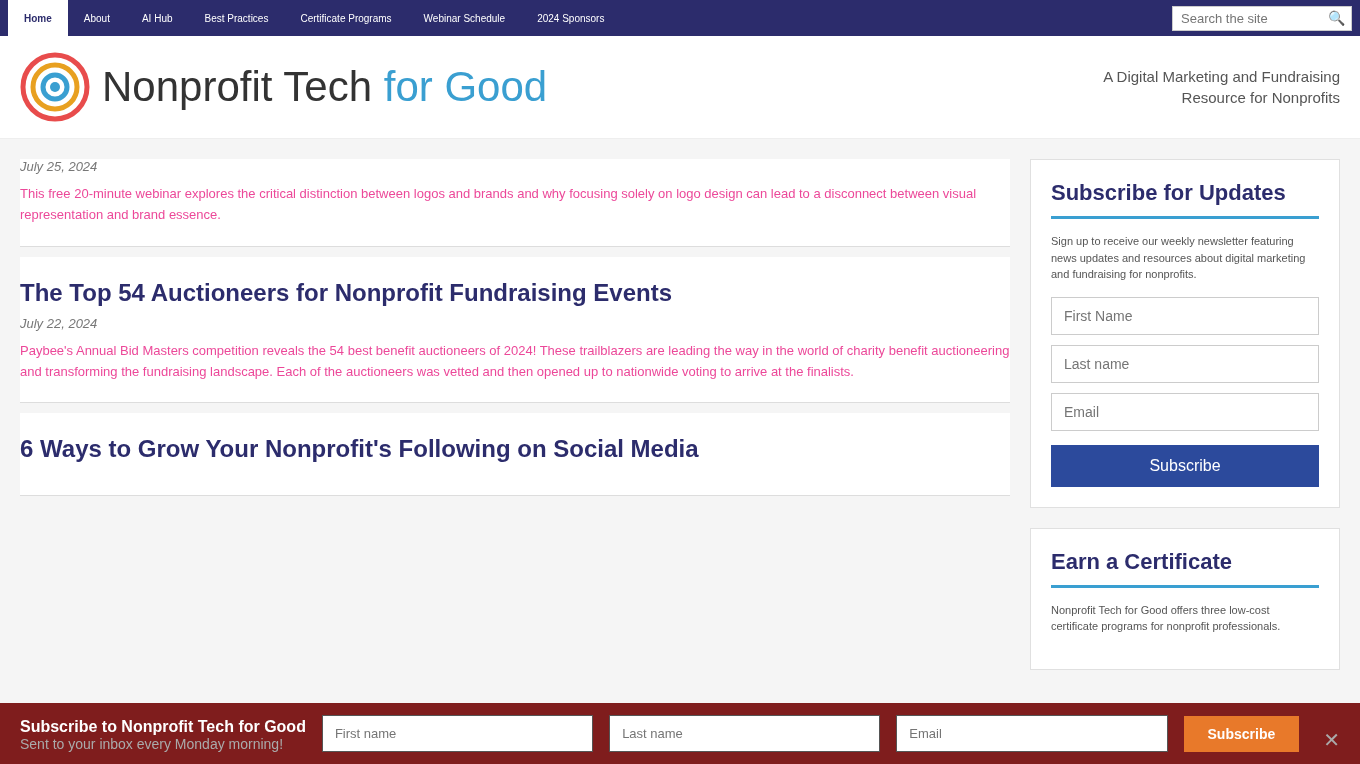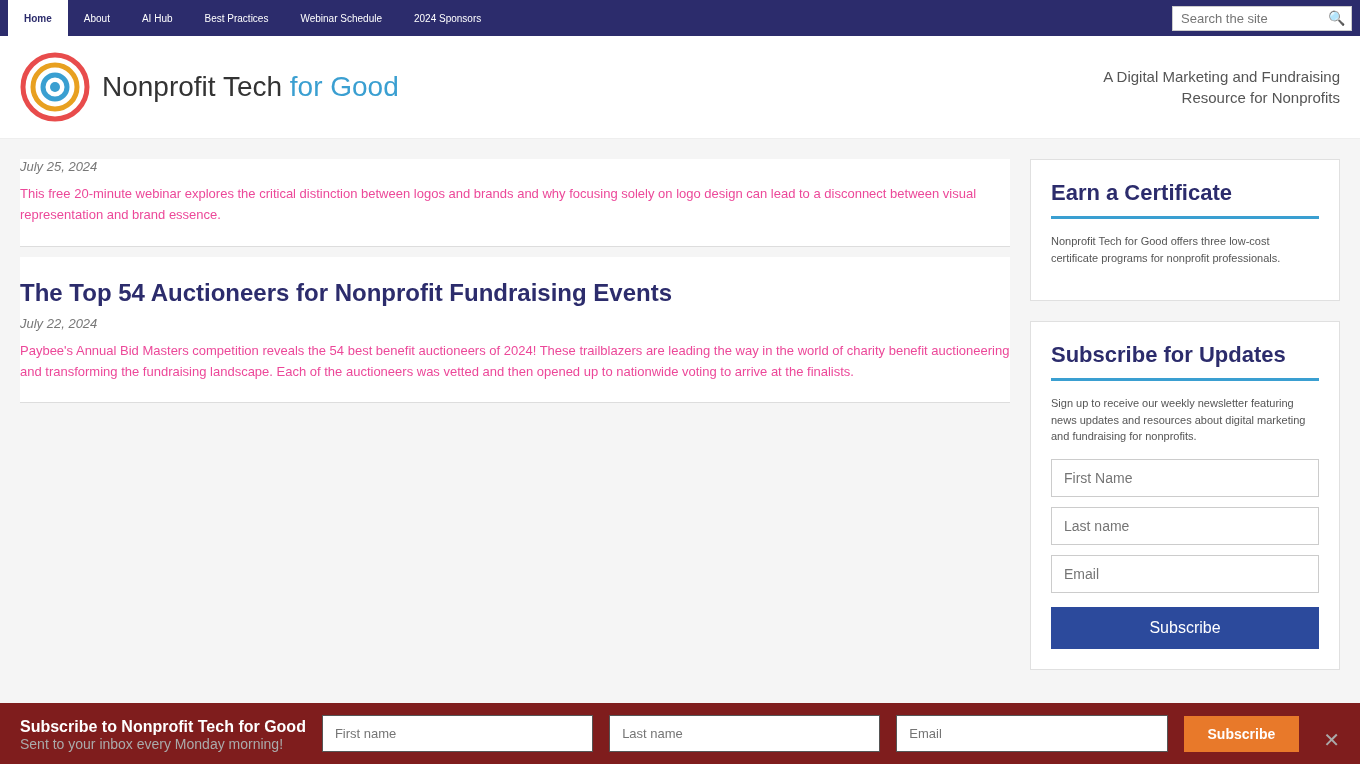--- a/index.html
+++ b/index.html
@@ -10,21 +10,21 @@
     nav a { color: #fff; text-decoration: none; padding: 0 16px; font-size: 10px; height: 36px; display: flex; align-items: center; }
     nav a.active { background: #fff; color: #2c2c6c; font-weight: bold; }
     .nav-search { margin-left: auto; display: flex; align-items: center; position: relative; }
     .nav-search input { padding: 4px 28px 4px 8px; border: 1px solid #ccc; font-size: 13px; width: 180px; }
     .nav-search-icon { position: absolute; right: 6px; color: #555; font-size: 14px; cursor: pointer; }
 
     
     .site-header { background: #fff; display: flex; align-items: center; justify-content: space-between; padding: 16px 20px; border-bottom: 1px solid #eee; }
     .logo-area { display: flex; align-items: center; gap: 12px; }
     .logo-icon { width: 70px; height: 70px; }
-    .logo-text { font-size: 28px; font-weight: 400; color: #333; }
+    .logo-text { font-size: 42px; font-weight: 400; color: #333; }
     .site-tagline { text-align: right; font-size: 15px; color: #555; max-width: 280px; line-height: 1.4; }
 
     
     .page-container { max-width: 1360px; margin: 0 auto; padding: 20px; display: flex; gap: 20px; }
     .main-content { flex: 1; min-width: 0; }
     .sidebar { width: 310px; flex-shrink: 0; }
 
     
     .article-item { background: #fff; padding: 20px 0; border-bottom: 1px solid #ddd; margin-bottom: 10px; }
     .article-item:first-child { padding-top: 0; }
@@ -49,20 +49,21 @@
     .banner-close { color: #aaa; font-size: 20px; cursor: pointer; margin-left: 8px; }
   </style>
 </head>
 <body>
 
 <nav>
   <a href="#" class="active">Home</a>
   <a href="#">About</a>
   <a href="#">AI Hub</a>
   <a href="#">Best Practices</a>
+  <a href="#">Certificate Programs</a>
   <a href="#">Webinar Schedule</a>
   <a href="#">2024 Sponsors</a>
   <div class="nav-search">
     <input type="text" placeholder="Search the site" style="">
     <span class="nav-search-icon">🔍</span>
   </div>
 </nav>
 
 <div class="site-header">
   <div class="logo-area">
@@ -88,37 +89,42 @@
       <div class="article-date">July 25, 2024</div>
       <div class="article-excerpt">This free 20-minute webinar explores the critical distinction between logos and brands and why focusing solely on logo design can lead to a disconnect between visual representation and brand essence.</div>
     </div>
 
     <div class="article-item">
       <a href="#" class="article-title">The Top 54 Auctioneers for Nonprofit Fundraising Events</a>
       <div class="article-date">July 22, 2024</div>
       <div class="article-excerpt">Paybee's Annual Bid Masters competition reveals the 54 best benefit auctioneers of 2024! These trailblazers are leading the way in the world of charity benefit auctioneering and transforming the fundraising landscape. Each of the auctioneers was vetted and then opened up to nationwide voting to arrive at the finalists.</div>
     </div>
 
+    <div class="article-item">
+      <a href="#" class="article-title">6 Ways to Grow Your Nonprofit's Following on Social Media</a>
+      <div class="article-date"></div>
+      <div class="article-excerpt"></div>
+    </div>
 
   </div>
 
   <div class="sidebar">
-
-    <div class="sidebar-section">
-      <div class="sidebar-section-title">Earn a Certificate</div>
-      <div class="sidebar-subtitle">Nonprofit Tech for Good offers three low-cost certificate programs for nonprofit professionals.</div>
-    </div>
 
     <div class="sidebar-section">
       <div class="sidebar-section-title">Subscribe for Updates</div>
       <div class="sidebar-subtitle">Sign up to receive our weekly newsletter featuring news updates and resources about digital marketing and fundraising for nonprofits.</div>
       <input class="sidebar-input" type="text" placeholder="First Name" style="">
       <input class="sidebar-input" type="text" placeholder="Last name" style="">
       <input class="sidebar-input" type="email" placeholder="Email" style="">
       <button class="sidebar-subscribe-btn">Subscribe</button>
+    </div>
+
+    <div class="sidebar-section">
+      <div class="sidebar-section-title">Earn a Certificate</div>
+      <div class="sidebar-subtitle">Nonprofit Tech for Good offers three low-cost certificate programs for nonprofit professionals.</div>
     </div>
 
   </div>
 
 </div>
 
 <div class="bottom-banner">
   <div class="banner-text">
     <div class="banner-title">Subscribe to Nonprofit Tech for Good</div>
     <div class="banner-sub">Sent to your inbox every Monday morning!</div>

